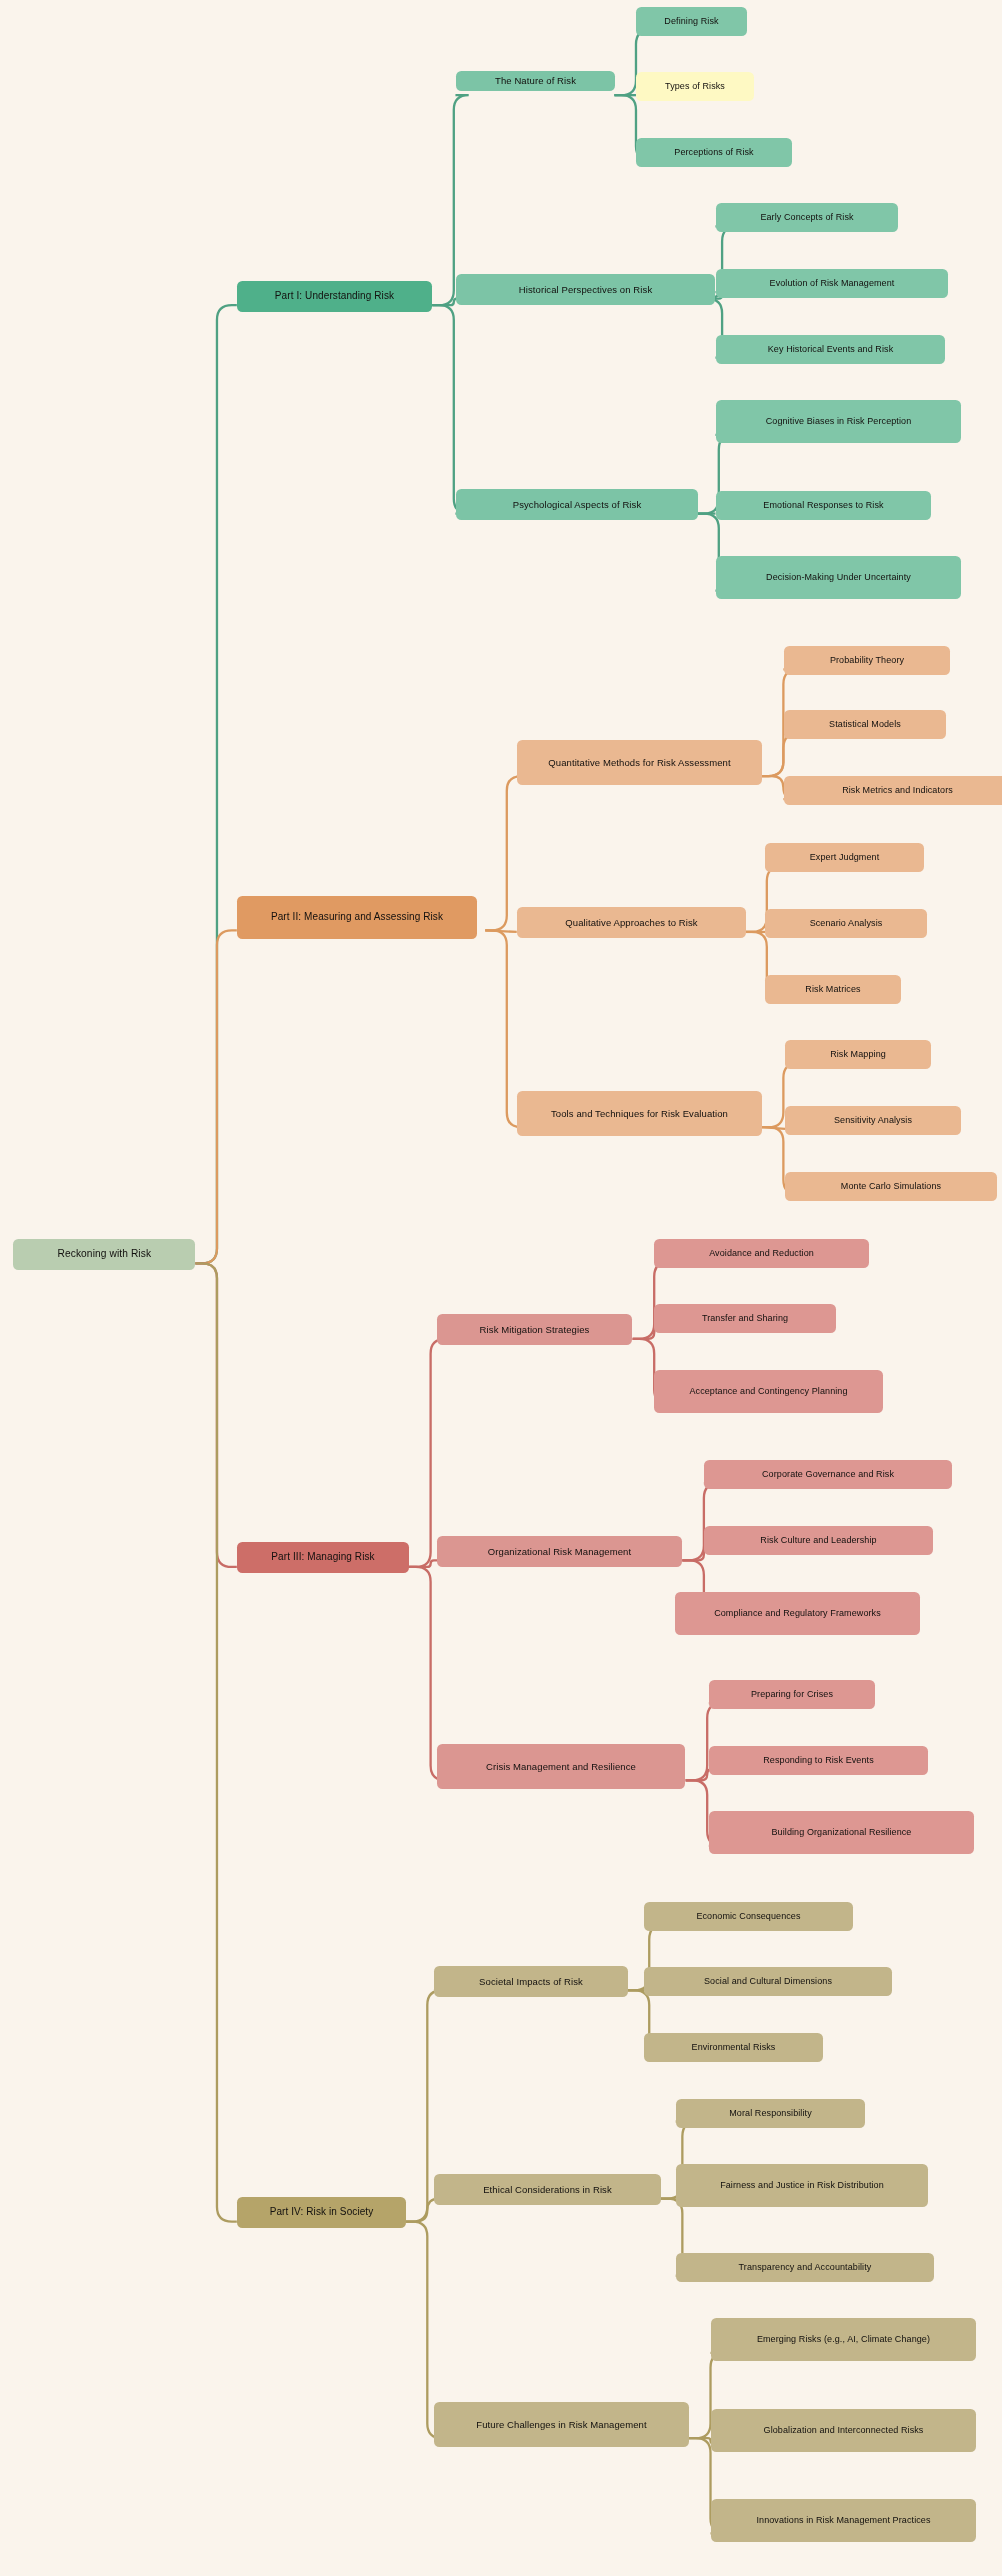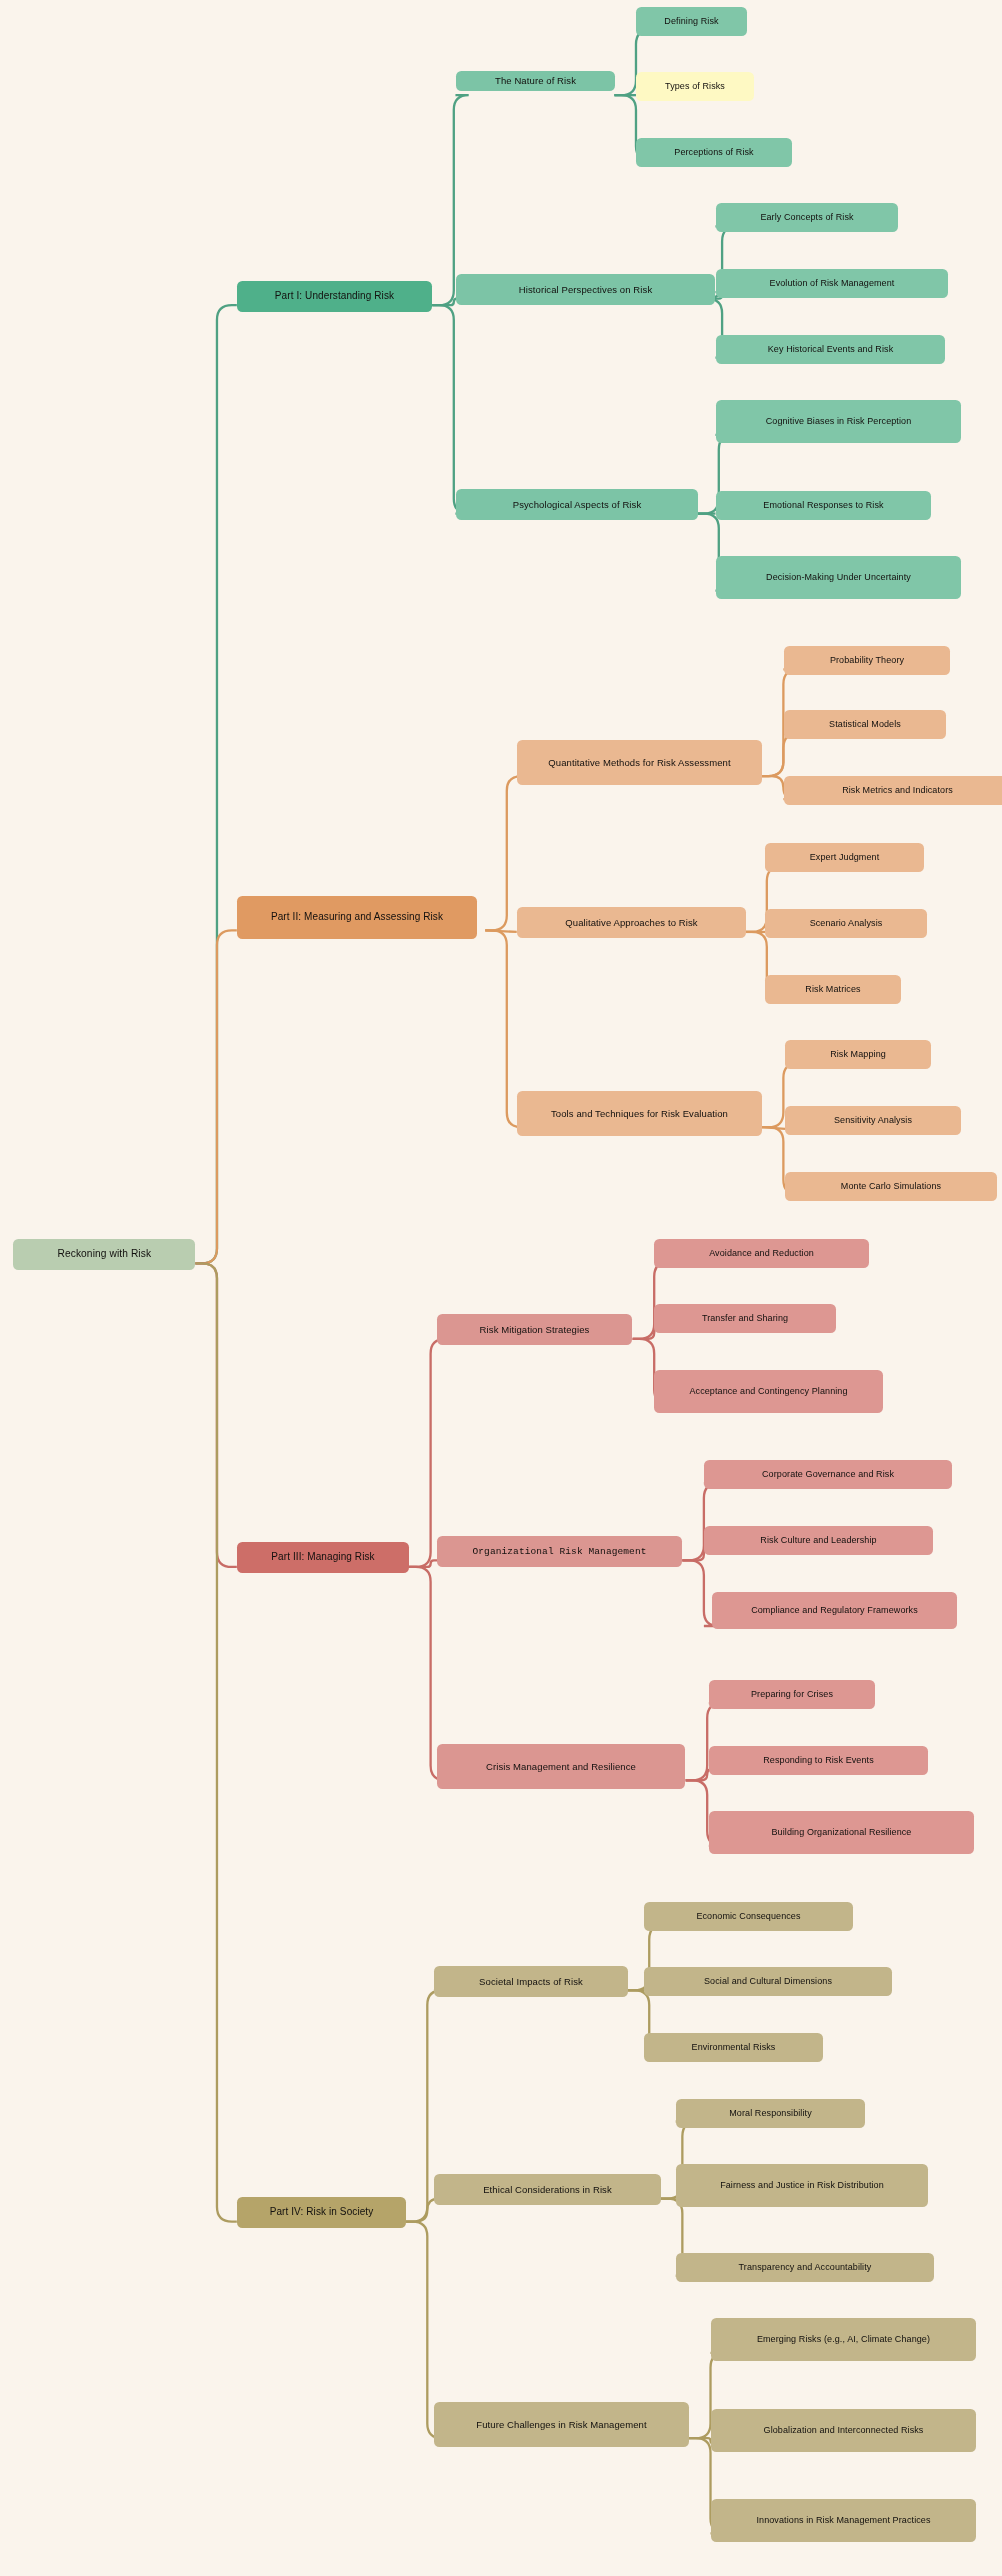--- a/index.html
+++ b/index.html
@@ -112,24 +112,24 @@
       <div class="node n-l3" style="left: 765px; top: 975px; width: 136px; height: 29px; background: rgb(234, 184, 145);">Risk Matrices</div>
       <div class="node n-l2" style="left: 517px; top: 1091px; width: 245px; height: 45px; background: rgb(234, 184, 145);">Tools and Techniques for Risk Evaluation</div>
       <div class="node n-l3" style="left: 785px; top: 1040px; width: 146px; height: 29px; background: rgb(234, 184, 145);">Risk Mapping</div>
       <div class="node n-l3" style="left: 785px; top: 1106px; width: 176px; height: 29px; background: rgb(234, 184, 145);">Sensitivity Analysis</div>
       <div class="node n-l3" style="left: 785px; top: 1172px; width: 212px; height: 29px; background: rgb(234, 184, 145);">Monte Carlo Simulations</div>
       <div class="node n-l1" style="left: 237px; top: 1542px; width: 172px; height: 31px; background: rgb(205, 110, 104);">Part III: Managing Risk</div>
       <div class="node n-l2" style="left: 437px; top: 1314px; width: 195px; height: 31px; background: rgb(219, 150, 145);">Risk Mitigation Strategies</div>
       <div class="node n-l3" style="left: 654px; top: 1239px; width: 215px; height: 29px; background: rgb(221, 151, 146);">Avoidance and Reduction</div>
       <div class="node n-l3" style="left: 654px; top: 1304px; width: 182px; height: 29px; background: rgb(221, 151, 146);">Transfer and Sharing</div>
       <div class="node n-l3" style="left: 654px; top: 1370px; width: 229px; height: 43px; background: rgb(221, 151, 146);">Acceptance and Contingency Planning</div>
-      <div class="node n-l2" style="left: 437px; top: 1536px; width: 245px; height: 31px; background: rgb(219, 150, 145); font-family: Liberation Mono, monospace;">Organizational Risk Management</div>
+      <div class="node n-l2" style="left: 437px; top: 1536px; width: 245px; height: 31px; background: rgb(219, 150, 145);">Organizational Risk Management</div>
       <div class="node n-l3" style="left: 704px; top: 1460px; width: 248px; height: 29px; background: rgb(221, 151, 146);">Corporate Governance and Risk</div>
       <div class="node n-l3" style="left: 704px; top: 1526px; width: 229px; height: 29px; background: rgb(221, 151, 146);">Risk Culture and Leadership</div>
-      <div class="node n-l3" style="left: 712px; top: 1592px; width: 245px; height: 37px; background: rgb(221, 151, 146);">Compliance and Regulatory Frameworks</div>
+      <div class="node n-l3" style="left: 675px; top: 1592px; width: 245px; height: 43px; background: rgb(221, 151, 146);">Compliance and Regulatory Frameworks</div>
       <div class="node n-l2" style="left: 437px; top: 1744px; width: 248px; height: 45px; background: rgb(219, 150, 145);">Crisis Management and Resilience</div>
       <div class="node n-l3" style="left: 709px; top: 1680px; width: 166px; height: 29px; background: rgb(221, 151, 146);">Preparing for Crises</div>
       <div class="node n-l3" style="left: 709px; top: 1746px; width: 219px; height: 29px; background: rgb(221, 151, 146);">Responding to Risk Events</div>
       <div class="node n-l3" style="left: 709px; top: 1811px; width: 265px; height: 43px; background: rgb(221, 151, 146);">Building Organizational Resilience</div>
       <div class="node n-l1" style="left: 237px; top: 2197px; width: 169px; height: 31px; background: rgb(181, 164, 105);">Part IV: Risk in Society</div>
       <div class="node n-l2" style="left: 434px; top: 1966px; width: 194px; height: 31px; background: rgb(194, 181, 138);">Societal Impacts of Risk</div>
       <div class="node n-l3" style="left: 644px; top: 1902px; width: 209px; height: 29px; background: rgb(194, 181, 138);">Economic Consequences</div>
       <div class="node n-l3" style="left: 644px; top: 1967px; width: 248px; height: 29px; background: rgb(194, 181, 138);">Social and Cultural Dimensions</div>
       <div class="node n-l3" style="left: 644px; top: 2033px; width: 179px; height: 29px; background: rgb(194, 181, 138);">Environmental Risks</div>
       <div class="node n-l2" style="left: 434px; top: 2174px; width: 227px; height: 31px; background: rgb(194, 181, 138);">Ethical Considerations in Risk</div>

